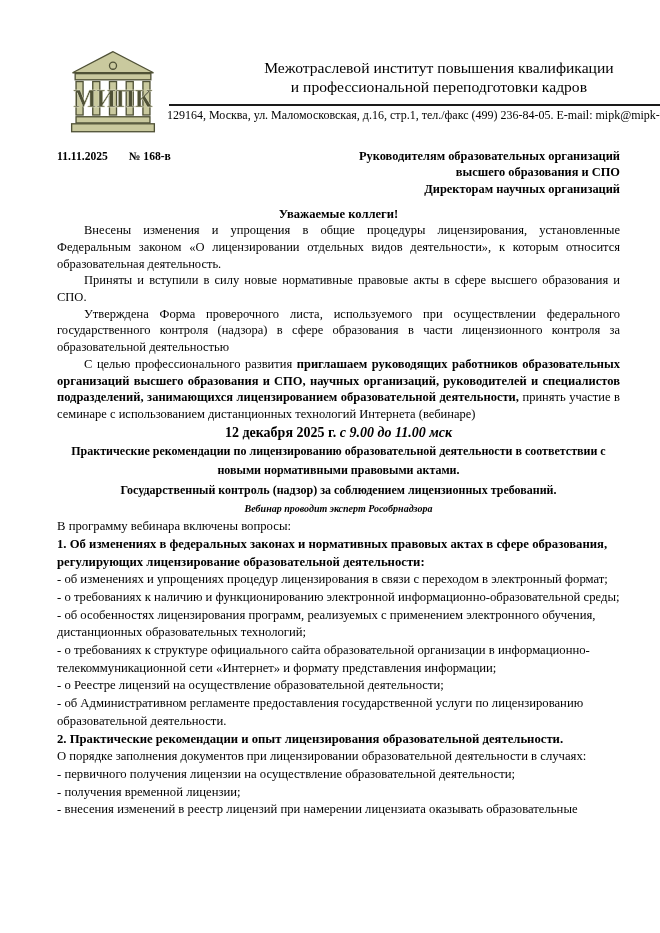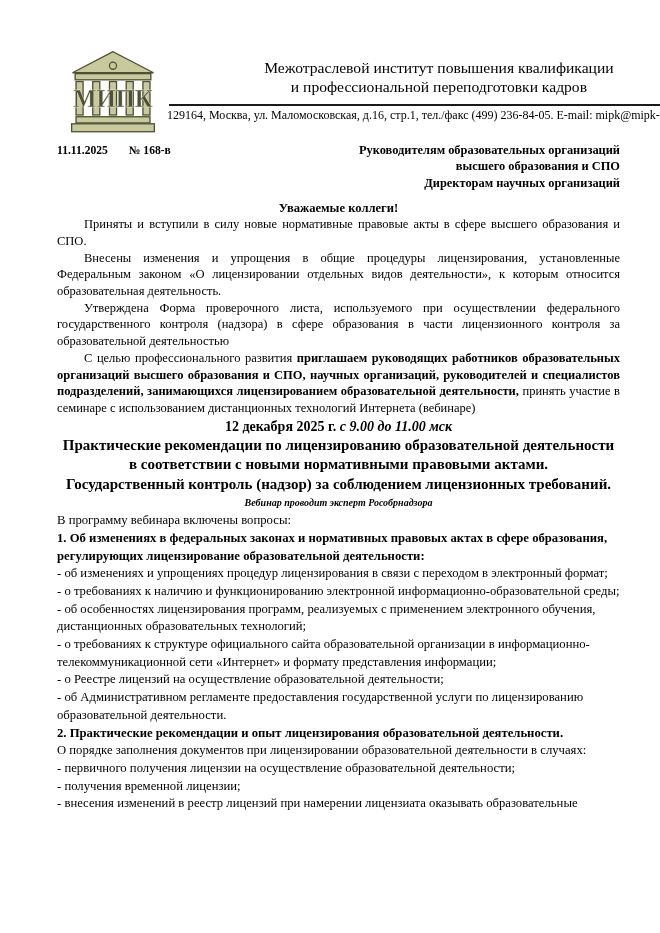--- a/index.html
+++ b/index.html
@@ -16,36 +16,36 @@
   
   .letterhead { display: flex; align-items: flex-start; }
   .logo { width: 92px; flex: none; margin-left: 12px; margin-top: 3px; }
   .logo svg { width: 88px; height: 92px; display: block; }
   .header-right { flex: 1; padding-left: 6px; }
   .org-name { font-weight: normal; font-size: 15.6px; line-height: 19px; text-align: center; padding-top: 14px; }
   .header-rule { height: 0; border: none; border-top: 2px solid #1a1a1a; margin: 8px 2px 2px 2px; }
   .org-address { font-size: 12px; text-align: center; white-space: nowrap; }
 
   
-  .meta-row { display: flex; justify-content: space-between; margin-top: 3px; }
+  .meta-row { display: flex; justify-content: space-between; margin-top: 9px; }
   .date-number { font-weight: bold; font-size: 11.6px; padding-top: 2px; }
   .date-number .num { margin-left: 18px; }
   .addressees { font-weight: bold; font-size: 12.4px; line-height: 16.4px; text-align: right; }
 
   .salutation { text-align: center; font-weight: bold; font-size: 12.6px; line-height: 15px; margin-top: 10px; }
 
   
   .body-p { margin: 0; font-size: 12.5px; line-height: 16.7px; text-align: justify; text-indent: 27px; }
   .body-p b { font-weight: bold; }
 
   
   .event { text-align: center; }
   .event-when { font-weight: bold; font-size: 14px; line-height: 18px; margin-top: 1px; }
   .event-when .time { font-style: italic; }
-  .event-title { font-weight: bold; font-size: 15px; line-height: 19.5px; }
+  .event-title { font-weight: bold; font-size: 12px; line-height: 19.5px; }
   .event-host { font-weight: bold; font-style: italic; font-size: 10px; line-height: 18px; }
 
   
   .program { font-size: 12.7px; line-height: 17.7px; }
   .program p { margin: 0; }
   .program .bold { font-weight: bold; }
 </style>
 </head>
 <body>
 
@@ -86,22 +86,22 @@
     </div>
     <div class="addressees">
       <div>Руководителям образовательных организаций</div>
       <div>высшего образования и СПО</div>
       <div>Директорам научных организаций</div>
     </div>
   </div>
 
   <div class="salutation">Уважаемые коллеги!</div>
 
+  <p class="body-p">Внесены изменения и упрощения в общие процедуры лицензирования, установленные Федеральным законом «О лицензировании отдельных видов деятельности», к которым относится образовательная деятельность.</p>
   <p class="body-p">Приняты и вступили в силу новые нормативные правовые акты в сфере высшего образования и СПО.</p>
-  <p class="body-p">Внесены изменения и упрощения в общие процедуры лицензирования, установленные Федеральным законом «О лицензировании отдельных видов деятельности», к которым относится образовательная деятельность.</p>
   <p class="body-p">Утверждена Форма проверочного листа, используемого при осуществлении федерального государственного контроля (надзора) в сфере образования в части лицензионного контроля за образовательной деятельностью</p>
   <p class="body-p"><span>С целью профессионального развития </span><b>приглашаем руководящих работников образовательных организаций высшего образования и СПО, научных организаций, руководителей и специалистов подразделений, занимающихся лицензированием образовательной деятельности,</b><span> принять участие в семинаре с использованием дистанционных технологий Интернета (вебинаре)</span></p>
 
   <div class="event">
     <div class="event-when">
       <span>12 декабря 2025 г.</span>
       <i class="time">с 9.00 до 11.00 мск</i>
     </div>
     <div class="event-title">
       <div>Практические рекомендации по лицензированию образовательной деятельности в соответствии с новыми нормативными правовыми актами.</div>

